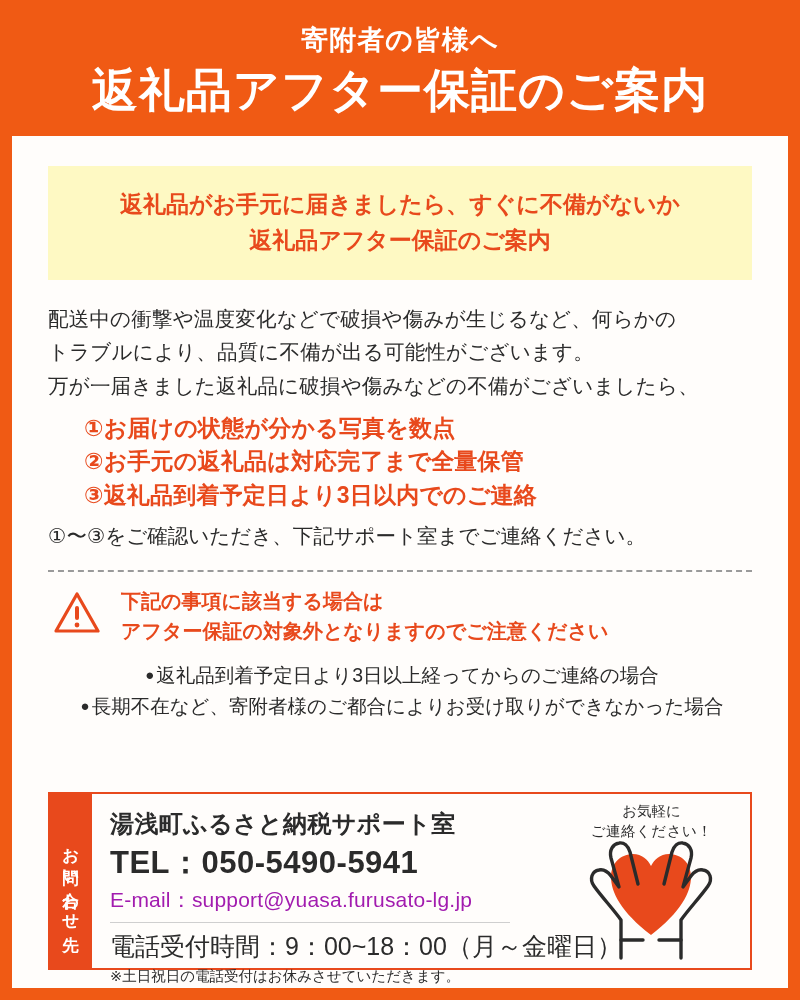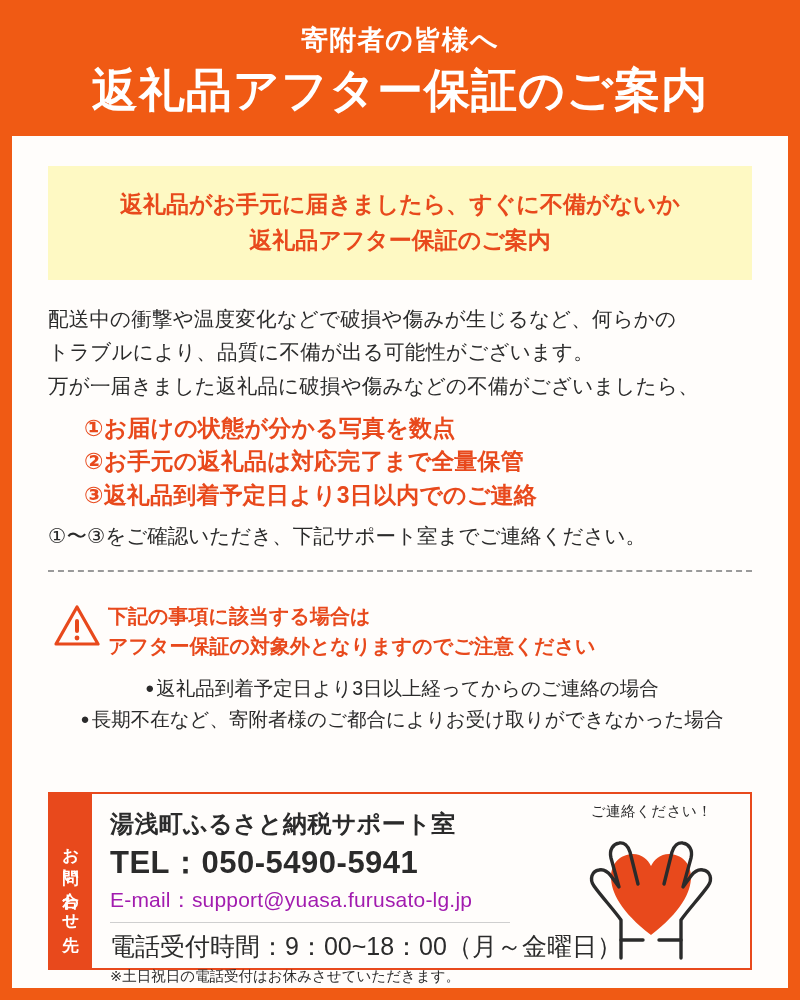--- a/index.html
+++ b/index.html
@@ -91,25 +91,26 @@
     white-space: nowrap;
   }
   
   .divider {
     margin: 18px 0 0 0;
     border-top: 2px dashed #9a9a9a;
     height: 0;
   }
   
   .warn {
-    margin-top: 29px;
+    margin-top: 16px;
     display: flex;
     align-items: flex-start;
-    gap: 8px;
+    gap: 21px;
     padding-left: 6px;
+    font-family: Liberation Mono, monospace;
   }
   .warn-icon {
     flex: 0 0 auto;
     width: 46px;
     height: 42px;
     margin-top: 4px;
   }
   .warn-text {
     color: #e8491c;
     font-size: 20px;
@@ -279,20 +280,21 @@
       <div class="contact-main">
         <div class="org">湯浅町ふるさと納税サポート室</div>
         <div class="tel">TEL：050-5490-5941</div>
         <div class="email">E-mail：support@yuasa.furusato-lg.jp</div>
         <div class="contact-rule"></div>
         <div class="hours">電話受付時間：9：00~18：00（月～金曜日）</div>
         <div class="note">※土日祝日の電話受付はお休みさせていただきます。</div>
 
         <div class="illus">
           <div class="illus-cap">
+            <div>お気軽に</div>
             <div class="l2">ご連絡ください！</div>
           </div>
           <svg viewBox="0 0 185 160" width="185" height="160">
 
             <path d="M92 135
                      C 62 112, 52 92, 52 77
                      C 52 63, 62 54, 74 54
                      C 83 54, 89 60, 92 66
                      C 95 60, 101 54, 110 54
                      C 122 54, 132 63, 132 77

